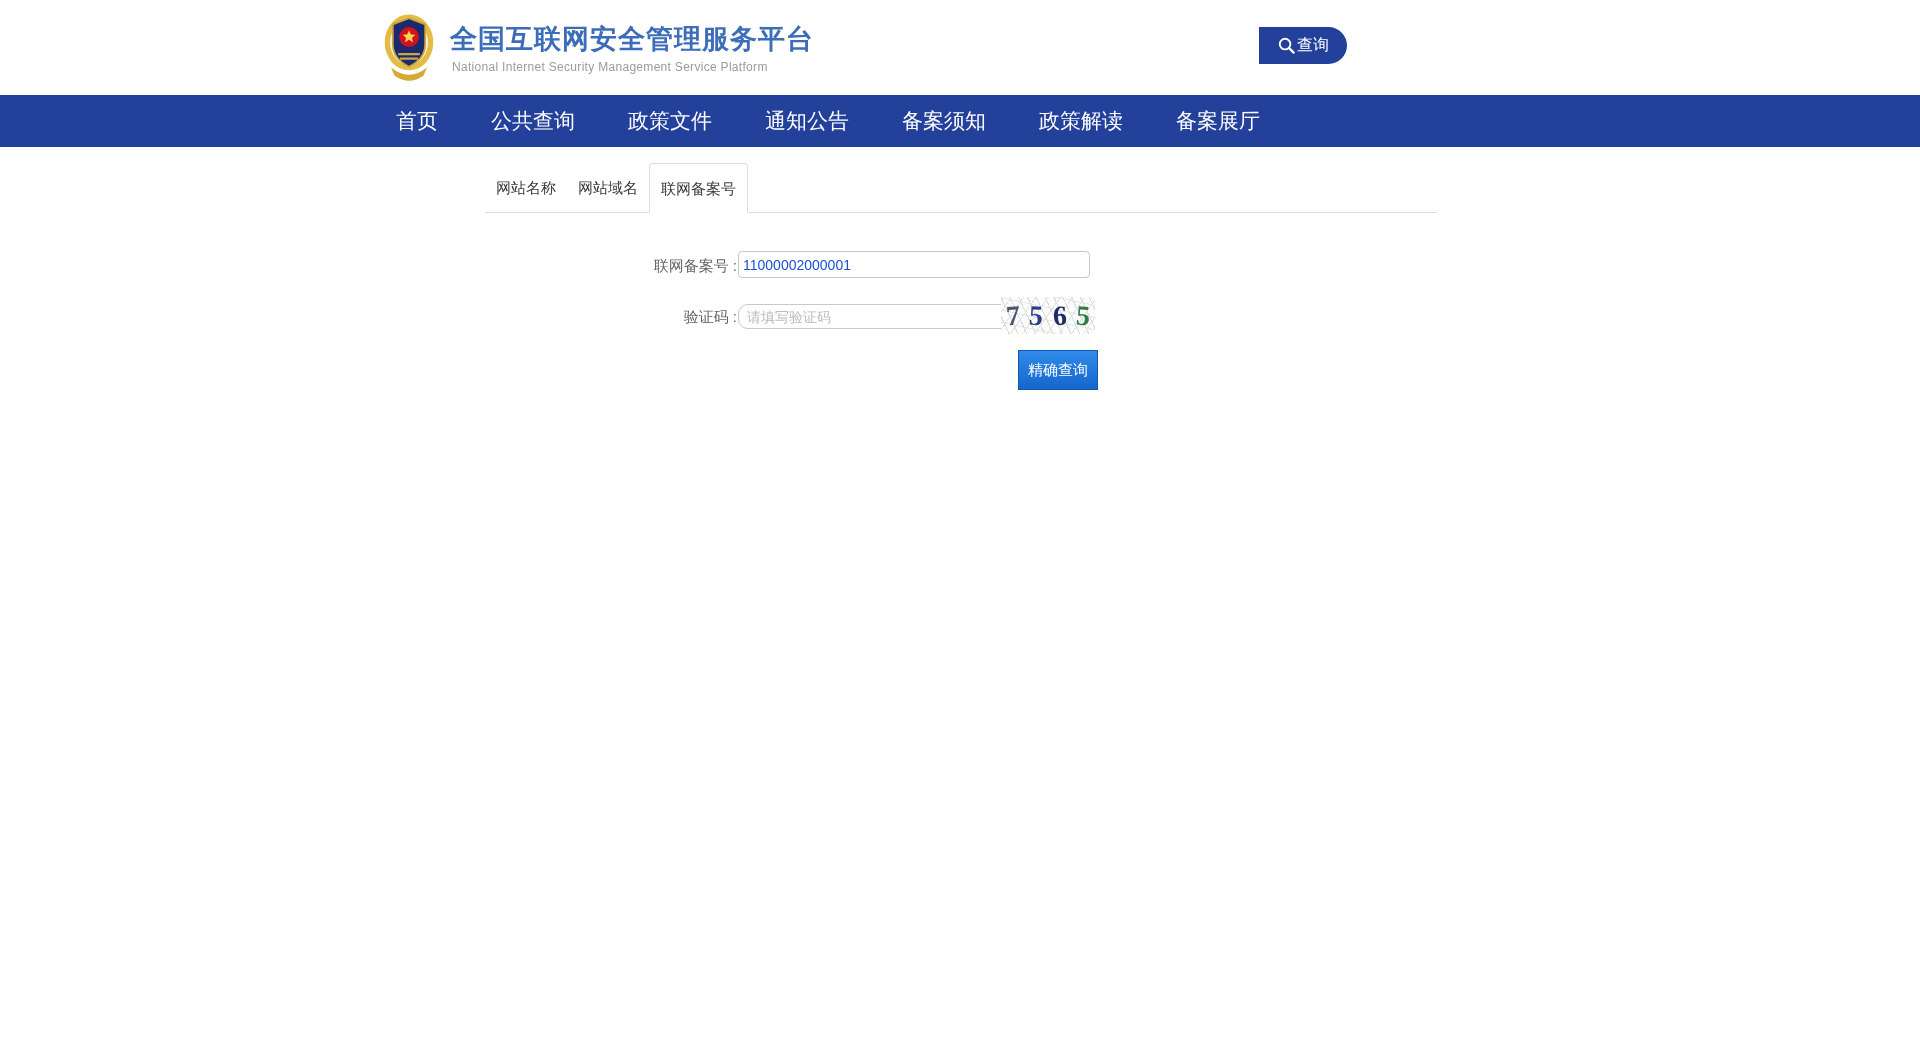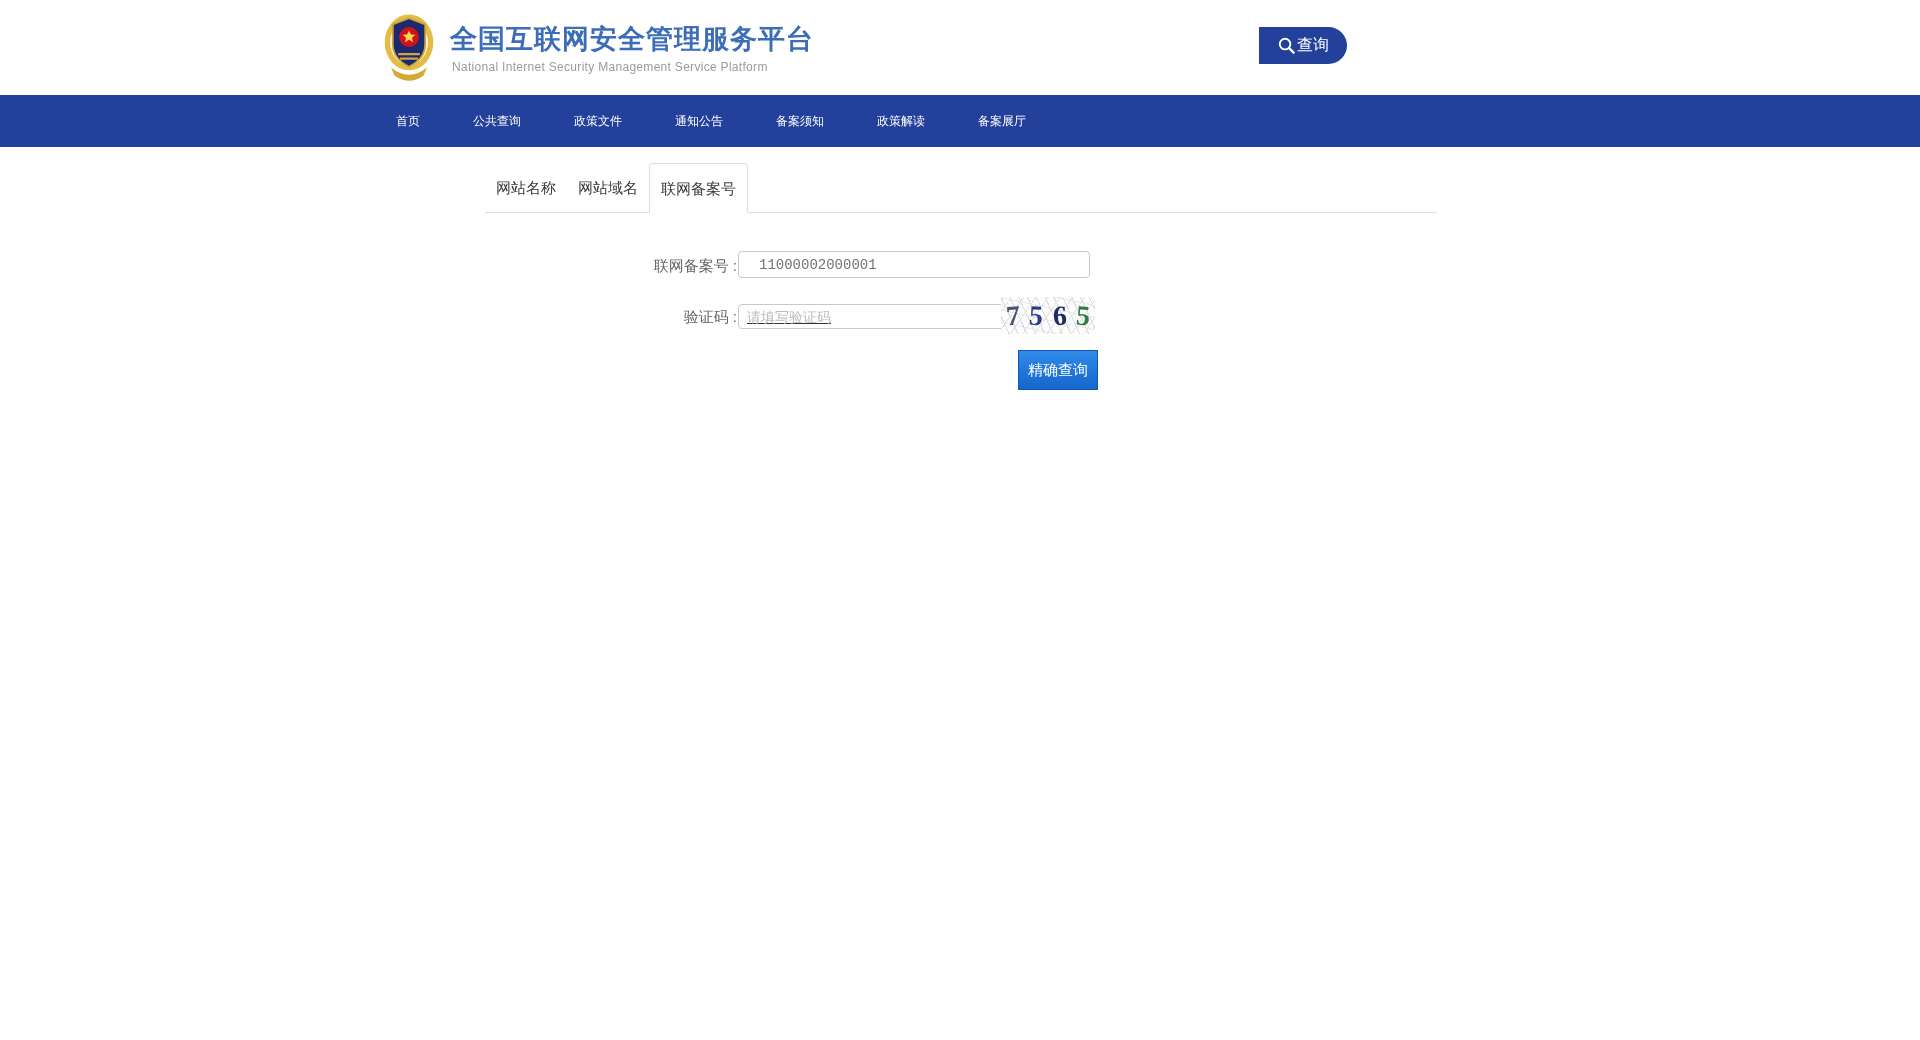--- a/index.html
+++ b/index.html
@@ -14,34 +14,34 @@
   .site-subtitle { position:absolute; left:436px; top:60px; font-size:12px; color:#9b9b9b; letter-spacing:0.3px; white-space:nowrap; }
 
   .header-search { position:absolute; left:1243px; top:27px; width:315px; height:37px; display:flex; }
   .search-input { flex:1; height:37px; border:1px solid #c9c9c9; border-right:none; border-radius:19px 0 0 19px; padding:0 0 0 17px; font-size:15px; color:#333; outline:none; }
   .search-input::placeholder { color:#aaa; }
   .search-button { width:88px; height:37px; border:none; border-radius:0 19px 19px 0; color:#fff; font-size:16px; display:flex; align-items:center; justify-content:center; gap:1px; cursor:pointer; font-family:inherit; }
 
   
   .main-nav { position:absolute; left:0; top:95px; width:1920px; height:52px; }
   .nav-items { position:absolute; left:396px; top:0; height:52px; display:flex; gap:53px; }
-  .nav-item { color:#fff; font-size:12px; line-height:52px; text-decoration:none; cursor:pointer; white-space:nowrap; }
+  .nav-item { color:#fff; font-size:21px; line-height:52px; text-decoration:none; cursor:pointer; white-space:nowrap; }
 
   
   .tabs { position:absolute; left:485px; top:163px; width:952px; height:50px; border-bottom:1px solid #ddd; display:flex; align-items:flex-start; }
   .tab { height:49px; line-height:49px; padding:0 11px; font-size:15px; color:#3a3a3a; cursor:pointer; white-space:nowrap; }
   .tab.active { height:50px; line-height:50px; background:#fff; border:1px solid #ddd; border-bottom:1px solid #fff; border-radius:4px 4px 0 0; margin-bottom:-1px; }
 
   
   .field-label { position:absolute; width:250px; text-align:right; font-size:15px; color:#666; white-space:nowrap; }
   .record-label { left:487px; top:252px; line-height:27px;text-align:right; }
   .captcha-label { left:487px; top:304px; line-height:25px; }
 
-  .record-input { position:absolute; left:738px; top:251px; width:352px; height:27px; border:1px solid #c9c9c9; border-radius:4px; padding:0 20px; font-size:14px; color:#737373; outline:none;font-family:Liberation Mono, monospace; }
-  .captcha-input { position:absolute; left:738px; top:304px; width:298px; height:25px; border:1px solid #c9c9c9; border-radius:4px; padding:0 8px; font-size:14px; color:#333; outline:none;text-decoration:underline; }
+  .record-input { position:absolute; left:738px; top:251px; width:352px; height:27px; border:1px solid #c9c9c9; border-radius:4px; padding:0 4px; font-size:14px; color:#1d4ed8; outline:none; }
+  .captcha-input { position:absolute; left:738px; top:304px; width:298px; height:25px; border:1px solid #c9c9c9; border-radius:10px; padding:0 8px; font-size:14px; color:#333; outline:none; }
   .captcha-input::placeholder, .record-input::placeholder { color:#bbb; }
 
   .captcha-image { position:absolute; left:1001px; top:297px; width:94px; height:37px; cursor:pointer;
     display:flex; align-items:center; justify-content:space-between; padding:0 5px;
     background-color:#fdfdfd;
     background-image:
       repeating-linear-gradient(65deg,  transparent 0 7px,  #dcdcdc 7px 8px),
       repeating-linear-gradient(-55deg, transparent 0 9px,  #e3e3e3 9px 10px),
       repeating-linear-gradient(12deg,  transparent 0 11px, #e8e8e8 11px 12px);
   }

